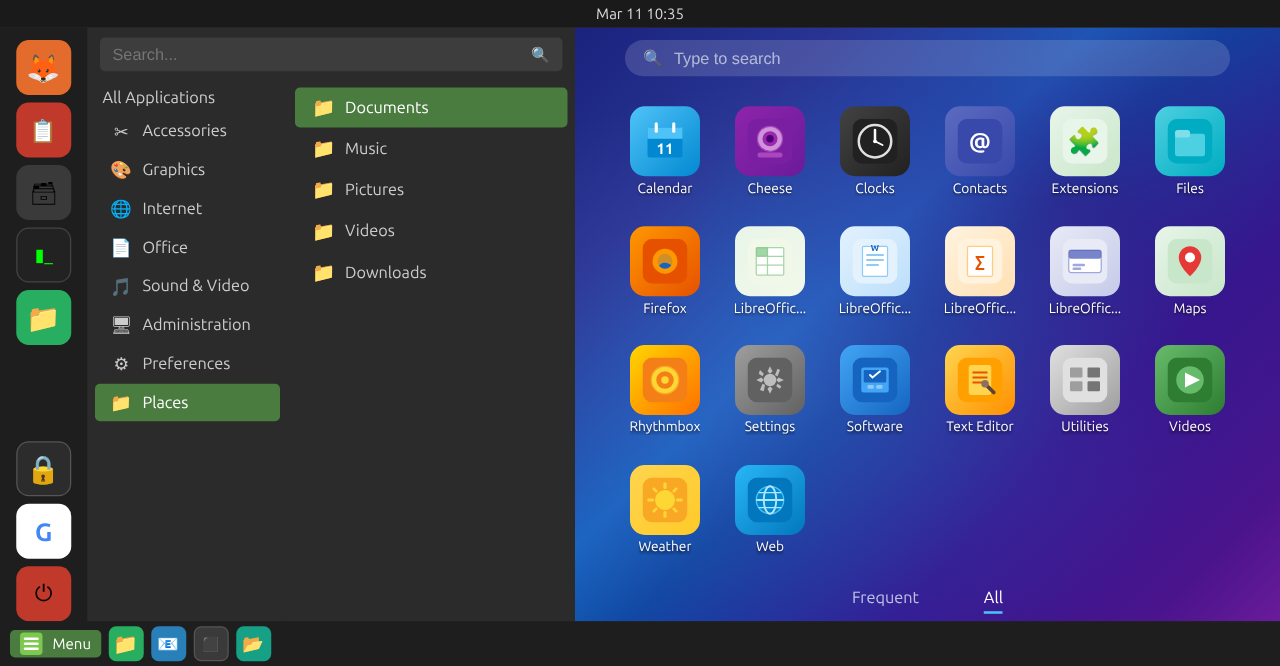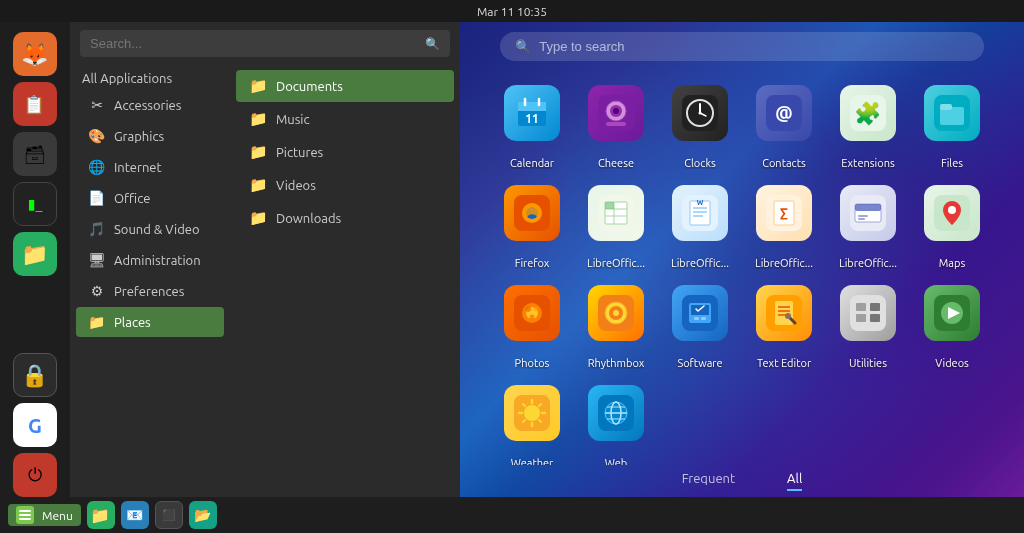--- a/index.html
+++ b/index.html
@@ -254,21 +254,21 @@
       padding: 8px 30px;
       position: relative;
       z-index: 1;
       overflow: hidden;
     }
 
     .app-item {
       display: flex;
       flex-direction: column;
       align-items: center;
-      gap: 16px;
+      gap: 4px;
       padding: 6px 4px;
       border-radius: 8px;
       cursor: pointer;
     }
 
     .app-icon {
       width: 56px;
       height: 56px;
       border-radius: 12px;
       display: flex;
@@ -634,46 +634,50 @@
         <div class="app-icon icon-maps">
           <svg width="36" height="36" viewBox="0 0 36 36">
             <rect width="36" height="36" rx="8" fill="#c8e6c9"></rect>
             <path d="M18 6 C13 6 9 10 9 15 C9 22 18 30 18 30 C18 30 27 22 27 15 C27 10 23 6 18 6Z" fill="#e53935"></path>
             <circle cx="18" cy="15" r="4" fill="white"></circle>
           </svg>
         </div>
         <span class="app-label">Maps</span>
       </div>
 
-      <div class="app-item">
-        <div class="app-icon icon-photos">
-          <svg width="36" height="36" viewBox="0 0 36 36">
-            <rect width="36" height="36" rx="8" fill="#e65100"></rect>
-            <circle cx="18" cy="18" r="10" fill="#ff8f00" opacity="0.8"></circle>
-            <circle cx="18" cy="18" r="6" fill="#ffca28" opacity="0.9"></circle>
-            <circle cx="14" cy="14" r="3" fill="#ef6c00" opacity="0.7"></circle>
-            <circle cx="22" cy="14" r="2" fill="#ffa000" opacity="0.7"></circle>
-            <circle cx="18" cy="22" r="2.5" fill="#ff6f00" opacity="0.7"></circle>
-          </svg>
-        </div>
-        <span class="app-label">Photos</span>
-      </div>
 
       <div class="app-item">
         <div class="app-icon icon-rhythmbox">
           <svg width="36" height="36" viewBox="0 0 36 36">
             <rect width="36" height="36" rx="8" fill="#f57f17"></rect>
             <circle cx="18" cy="18" r="11" fill="#fdd835" stroke="#f9a825" stroke-width="1"></circle>
             <circle cx="18" cy="18" r="7" fill="#f57f17"></circle>
             <circle cx="18" cy="18" r="3" fill="#fdd835"></circle>
           </svg>
         </div>
         <span class="app-label">Rhythmbox</span>
       </div>
 
+      <div class="app-item">
+        <div class="app-icon icon-settings">
+          <svg width="36" height="36" viewBox="0 0 36 36">
+            <rect width="36" height="36" rx="8" fill="#616161"></rect>
+            <path d="M18 13 A5 5 0 1 1 18 23 A5 5 0 1 1 18 13Z" fill="#bdbdbd"></path>
+            <path d="M18 7 L20 11 L18 13 L16 11 Z" fill="#bdbdbd"></path>
+            <path d="M18 23 L20 25 L18 29 L16 25 Z" fill="#bdbdbd"></path>
+            <path d="M7 18 L11 16 L13 18 L11 20 Z" fill="#bdbdbd"></path>
+            <path d="M23 18 L25 16 L29 18 L25 20 Z" fill="#bdbdbd"></path>
+            <path d="M10 10 L13 13 L12 15 L9 13 Z" fill="#bdbdbd"></path>
+            <path d="M24 21 L27 23 L26 25 L23 23 Z" fill="#bdbdbd"></path>
+            <path d="M10 26 L12 21 L14 22 L13 27 Z" fill="#bdbdbd"></path>
+            <path d="M22 14 L24 9 L26 10 L24 15 Z" fill="#bdbdbd"></path>
+          </svg>
+        </div>
+        <span class="app-label">Settings</span>
+      </div>
 
       <div class="app-item">
         <div class="app-icon icon-software">
           <svg width="36" height="36" viewBox="0 0 36 36">
             <rect width="36" height="36" rx="8" fill="#1565c0"></rect>
             <rect x="7" y="8" width="22" height="20" rx="2" fill="#42a5f5"></rect>
             <rect x="9" y="10" width="18" height="10" rx="1" fill="#1565c0"></rect>
             <rect x="12" y="22" width="5" height="3" rx="1" fill="#90caf9"></rect>
             <rect x="19" y="22" width="5" height="3" rx="1" fill="#90caf9"></rect>
             <path d="M14 14 L16 16 L22 11" stroke="white" stroke-width="1.5" stroke-linecap="round" fill="none"></path>

